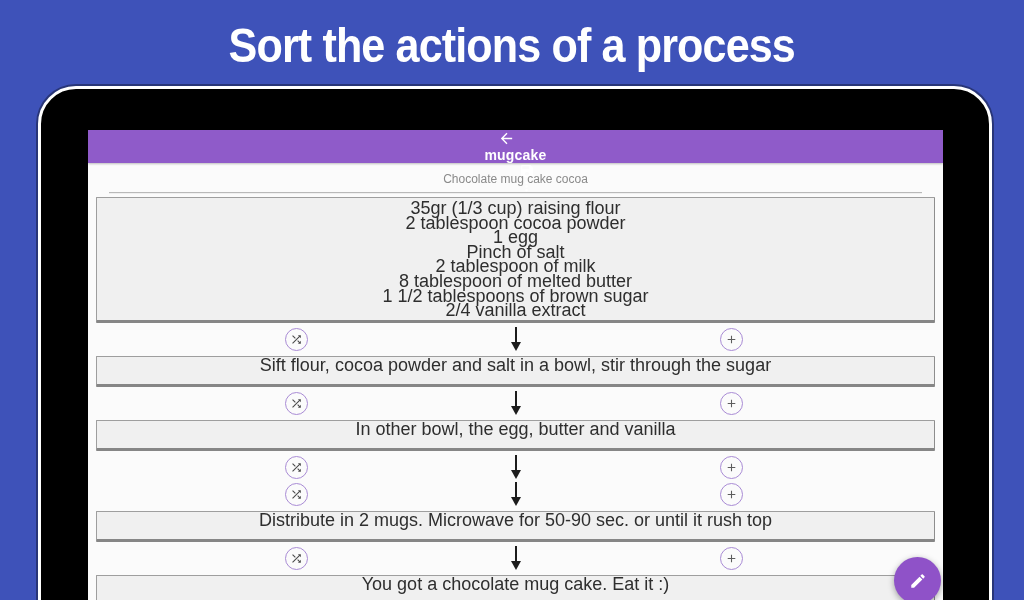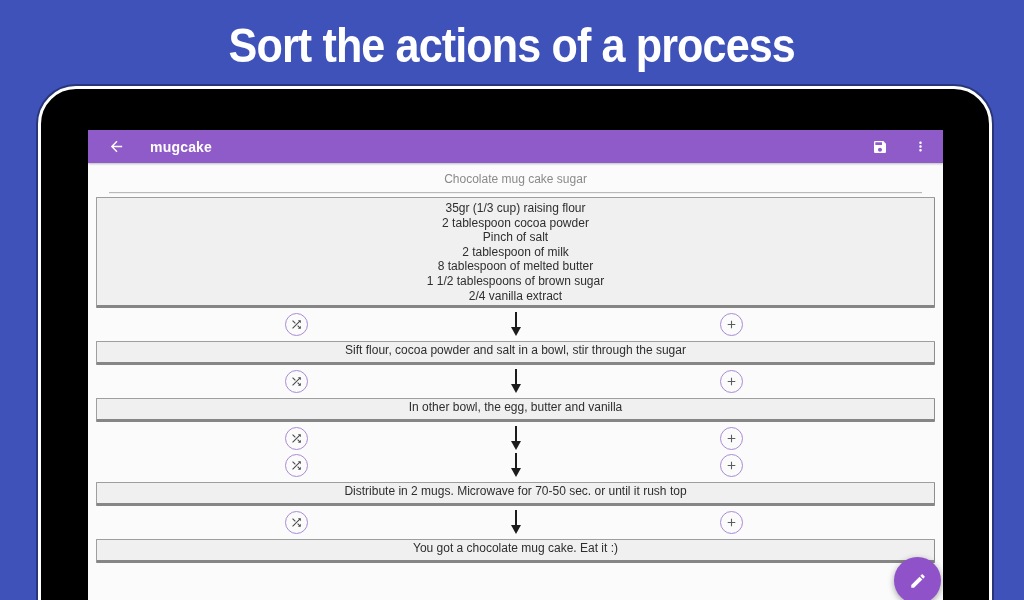--- a/index.html
+++ b/index.html
@@ -27,21 +27,21 @@
     box-shadow:0 0 0 2px rgba(0,0,0,0.35);
   }
   .screen {
     position:absolute; left:47px; top:41px; width:855px; height:516px;
     background:#FBFBFB; overflow:hidden;
   }
 
   
   .toolbar {
     height:33px; background:#8F5BC9; display:flex; align-items:center;
-    padding:0 14px; color:#fff; box-shadow:0 1px 2px rgba(0,0,0,0.25);
+    padding:0 14px; color:#fff; box-shadow:0 1px 2px rgba(0,0,0,0.25);flex-direction:column;
   }
   .toolbar .back { width:18px; height:18px; margin-left:6px; margin-right:24px; cursor:pointer; display:flex; align-items:center; }
   .toolbar .app-title { font-size:14px; font-weight:bold; letter-spacing:0.2px; }
   .toolbar .spacer { flex:1; }
   .toolbar .tb-btn { width:18px; height:18px; margin-left:22px; display:flex; align-items:center; justify-content:center; cursor:pointer; }
   .toolbar svg { display:block; }
 
   
   .content { position:relative; padding:0 7px; }
   .recipe-header {
@@ -50,24 +50,24 @@
   .divider {
     margin:6px 14px 2px 14px; height:2px;
     border-top:1px solid #b9b9b9; border-bottom:1px solid #efefef;
     background:#d6d6d6;
   }
 
   .step-box {
     margin:3px 1px; background:#F0F0F0; text-align:center;
     border:1px solid #9e9e9e; border-right-color:#8d8d8d;
     border-bottom:3px solid #868686; border-radius:1px;
-    color:#2e2e2e; font-size:12px;
+    color:#2e2e2e; font-size:18px;
   }
   .ingredients { padding:3px 4px 2px 4px; line-height:14.6px; }
-  .action { height:24px; line-height:17px; }
+  .action { height:31px; line-height:17px; }
 
   .connector { position:relative; height:27px; }
   .circle-btn {
     position:absolute; top:2px; width:23px; height:23px; border-radius:50%;
     border:1.5px solid #a98bd5; display:flex; align-items:center; justify-content:center;
     color:#4a4a4a; cursor:pointer; background:transparent;
   }
   .circle-btn.shuffle { left:calc(24% - 12px); }
   .circle-btn.plus { left:calc(75.7% - 12px); color:#5d5d5d; }
   .down-arrow { position:absolute; left:50%; transform:translateX(-50%); top:1px; color:#1c1c1c; }
@@ -104,26 +104,27 @@
           </svg>
       </span>
       <span class="tb-btn">
         <svg width="15" height="15" viewBox="0 0 24 24" fill="#fff">
             <path d="M12 8c1.1 0 2-.9 2-2s-.9-2-2-2-2 .9-2 2 .9 2 2 2zm0 2c-1.1 0-2 .9-2 2s.9 2 2 2 2-.9 2-2-.9-2-2-2zm0 6c-1.1 0-2 .9-2 2s.9 2 2 2 2-.9 2-2-.9-2-2-2z"></path>
           </svg>
       </span>
     </div>
 
     <div class="content">
-      <div class="recipe-header">Chocolate mug cake sugar</div>
+      <div class="recipe-header">Chocolate mug cake cocoa</div>
       <div class="divider"></div>
 
       <div class="step-box ingredients">
         <div>35gr (1/3 cup) raising flour</div>
         <div>2 tablespoon cocoa powder</div>
+        <div>1 egg</div>
         <div>Pinch of salt</div>
         <div>2 tablespoon of milk</div>
         <div>8 tablespoon of melted butter</div>
         <div>1 1/2 tablespoons of brown sugar</div>
         <div>2/4 vanilla extract</div>
       </div>
 
       <div class="connector">
         <span class="circle-btn shuffle">
           <svg width="13" height="13" viewBox="0 0 24 24" fill="currentColor">
@@ -198,21 +199,21 @@
               <polygon points="2,15 12,15 7,24"></polygon>
             </svg>
         </span>
         <span class="circle-btn plus">
           <svg width="13" height="13" viewBox="0 0 24 24" fill="currentColor">
               <path d="M19 13h-6v6h-2v-6H5v-2h6V5h2v6h6v2z"></path>
             </svg>
         </span>
       </div>
 
-      <div class="step-box action">Distribute in 2 mugs. Microwave for 70-50 sec. or until it rush top</div>
+      <div class="step-box action">Distribute in 2 mugs. Microwave for 50-90 sec. or until it rush top</div>
 
       <div class="connector">
         <span class="circle-btn shuffle">
           <svg width="13" height="13" viewBox="0 0 24 24" fill="currentColor">
               <path d="M10.59 9.17L5.41 4 4 5.41l5.17 5.17 1.42-1.41zM14.5 4l2.04 2.04L4 18.59 5.41 20 17.96 7.46 20 9.5V4h-5.5zm.33 9.41l-1.41 1.41 3.13 3.13L14.5 20H20v-5.5l-2.04 2.04-3.13-3.13z"></path>
             </svg>
         </span>
         <span class="down-arrow">
           <svg width="14" height="25" viewBox="0 0 14 25" fill="currentColor">
               <rect x="6" y="0" width="2" height="17"></rect>

